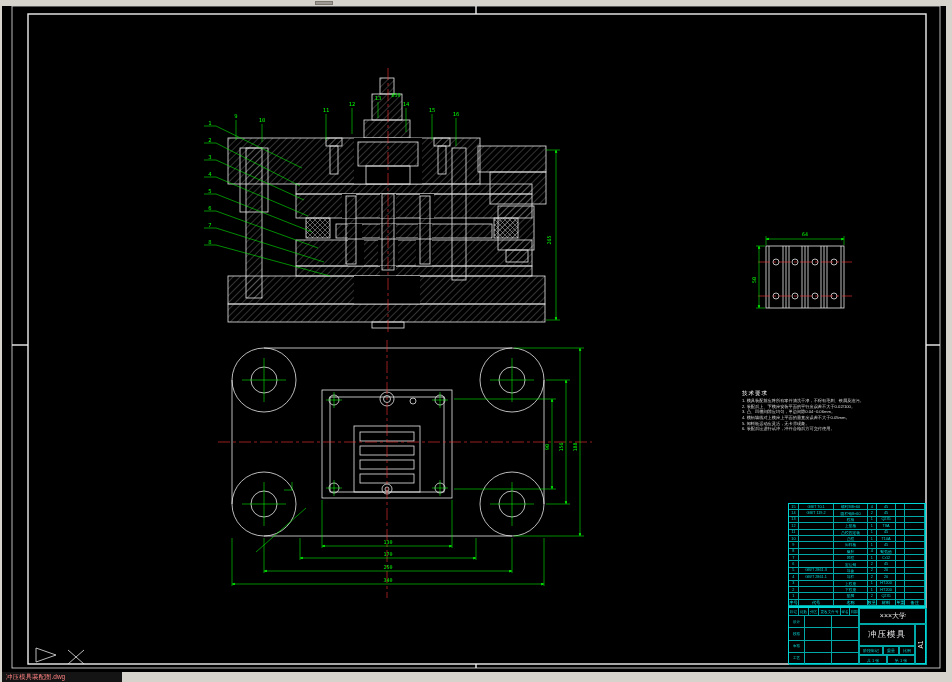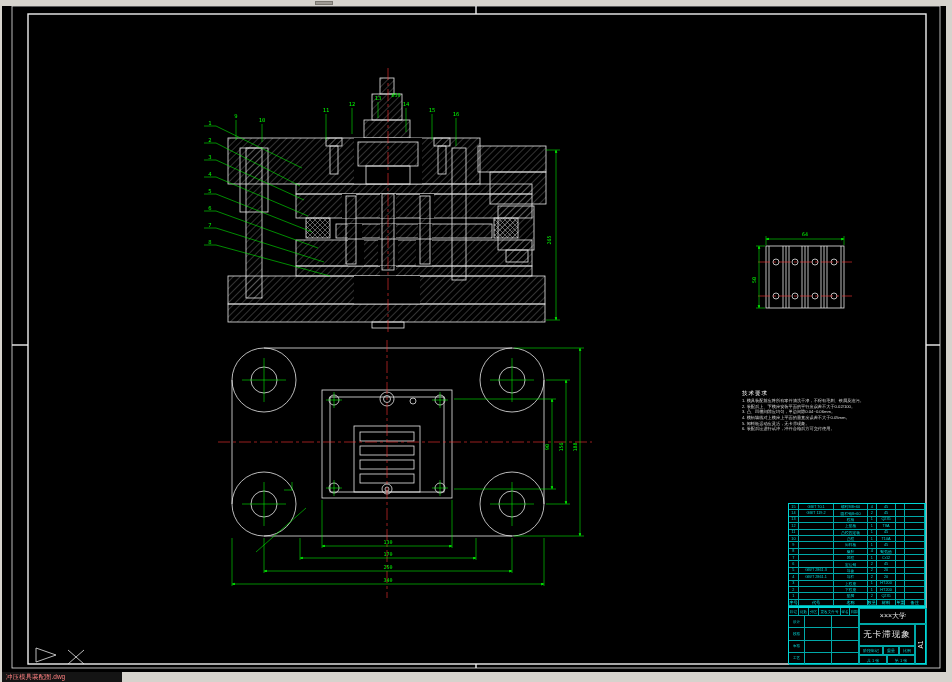--- a/index.html
+++ b/index.html
@@ -495,21 +495,21 @@
         <span class="tb-cell" style="width: 27px;"></span>
         <span class="tb-cell" style="width: 27px;"></span>
       </div>
       <div class="tb-row">
         <span class="tb-cell" style="width: 16px;">工艺</span>
         <span class="tb-cell" style="width: 27px;"></span>
         <span class="tb-cell" style="width: 27px;"></span>
       </div>
     </div>
   <div class="cell tb-uni" style="left:70px;top:0;width:68px;height:16px;">×××大学</div>
-  <div class="cell tb-title" style="left:70px;top:16px;width:56px;height:22px;">无卡滞现象</div>
+  <div class="cell tb-title" style="left:70px;top:16px;width:56px;height:22px;">冲压模具</div>
   <div class="cell tb-size" style="left:126px;top:16px;width:12px;height:41px;">
     <span>A1</span>
   </div>
   <div class="cell" style="left:70px;top:38px;width:24px;height:9px;">阶段标记</div>
   <div class="cell" style="left:94px;top:38px;width:16px;height:9px;">重量</div>
   <div class="cell" style="left:110px;top:38px;width:16px;height:9px;">比例</div>
   <div class="cell" style="left:70px;top:47px;width:28px;height:10px;">共 1 张</div>
   <div class="cell" style="left:98px;top:47px;width:28px;height:10px;">第 1 张</div>
 </div>
 

